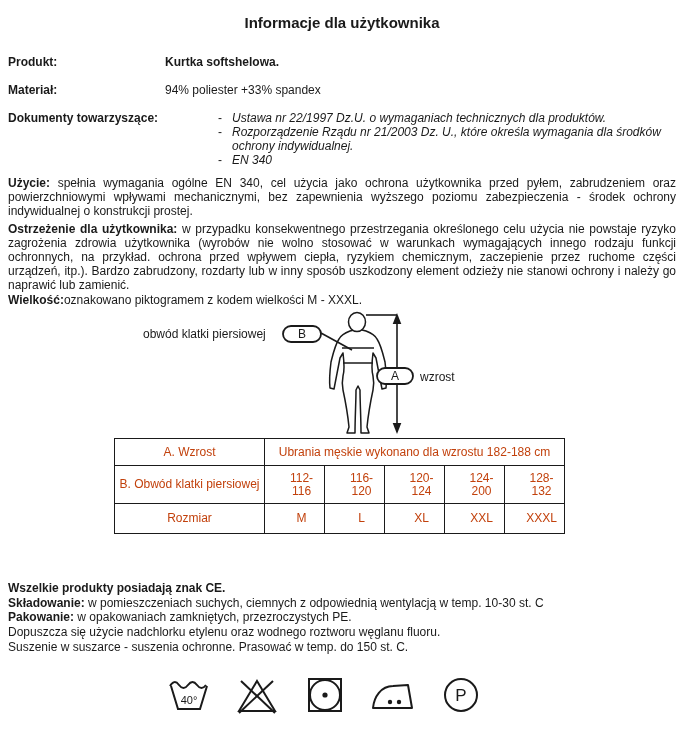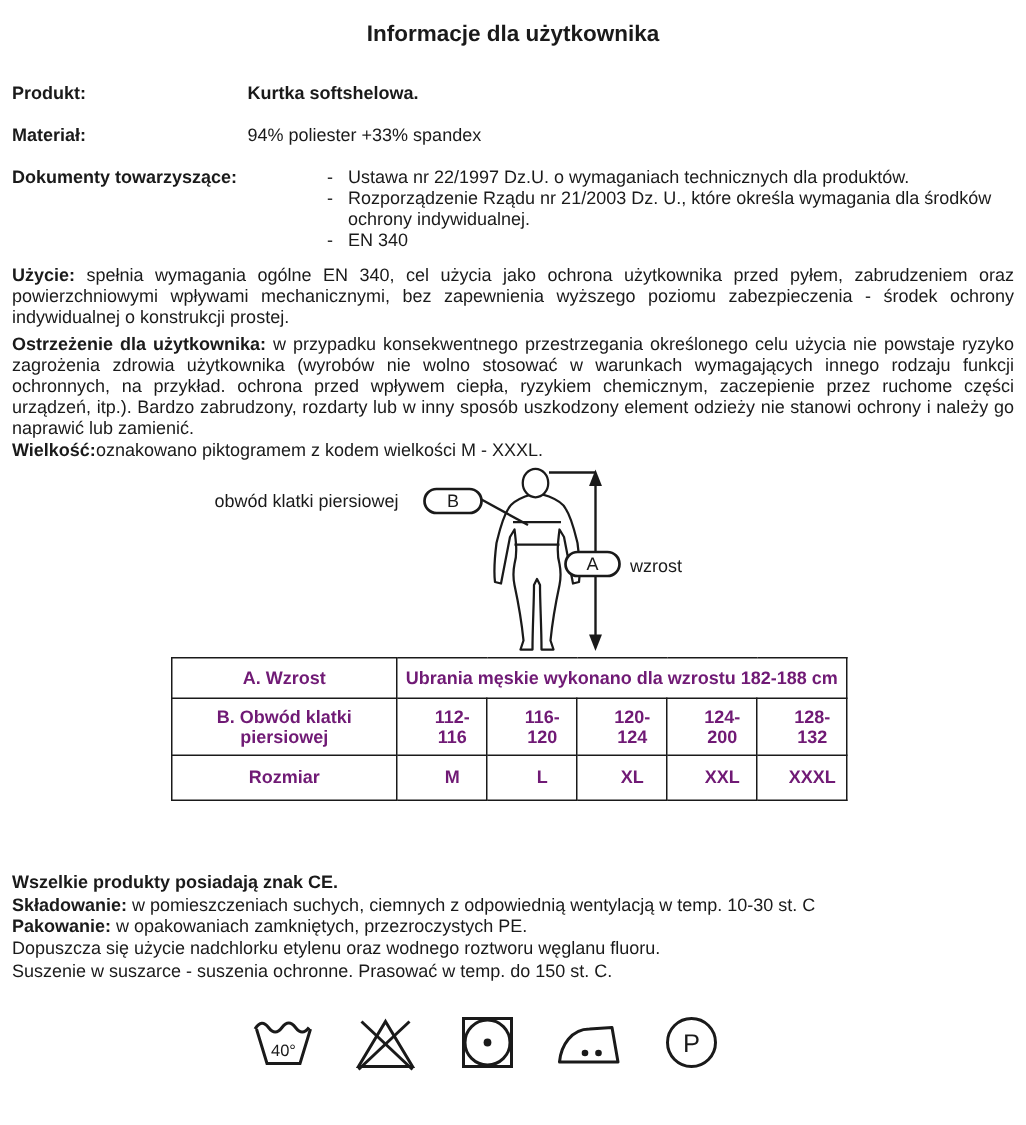--- a/index.html
+++ b/index.html
@@ -20,40 +20,39 @@
     margin-bottom: 24px;
   }
   .info-row { display: flex; margin-bottom: 14px; line-height: 14px; }
   .info-row .lbl { width: 157px; font-weight: bold; flex: 0 0 157px; }
   .info-row .val-bold { font-weight: bold; }
   .docs { display: flex; margin-bottom: 10px; line-height: 14px; }
   .docs .lbl { width: 210px; flex: 0 0 210px; font-weight: bold; }
   .docs .items { flex: 1; }
   .doc-item { display: flex; }
   .doc-item .dash { width: 14px; flex: 0 0 14px; }
-  .doc-item .txt { flex: 1; }
+  .doc-item .txt { flex: 1; font-style: italic; }
   p.body-par {
     text-align: justify;
     line-height: 13.8px;
     margin-bottom: 5px;
   }
   p.body-par b { font-weight: bold; }
   p.tight { margin-bottom: 2px; }
   p.nomargin { margin-bottom: 0; }
   .diagram {
     position: relative;
     width: 668px; height: 130px;
   }
   .diagram svg { display: block; }
   table.size-table {
     border-collapse: collapse;
     margin: 0 0 47px 106px;
     font-size: 12px;
-    color: #701a75;
-    font-weight: bold;
+    color: #c2410c;
   }
   table.size-table td {
     border: 1.6px solid #1a1a1a;
     text-align: center;
     vertical-align: middle;
     padding: 3px 2px;
     line-height: 13px;
   }
   table.size-table td.c1 { width: 150px; }
   table.size-table td.cn { width: 60px; padding-left: 16px; }

